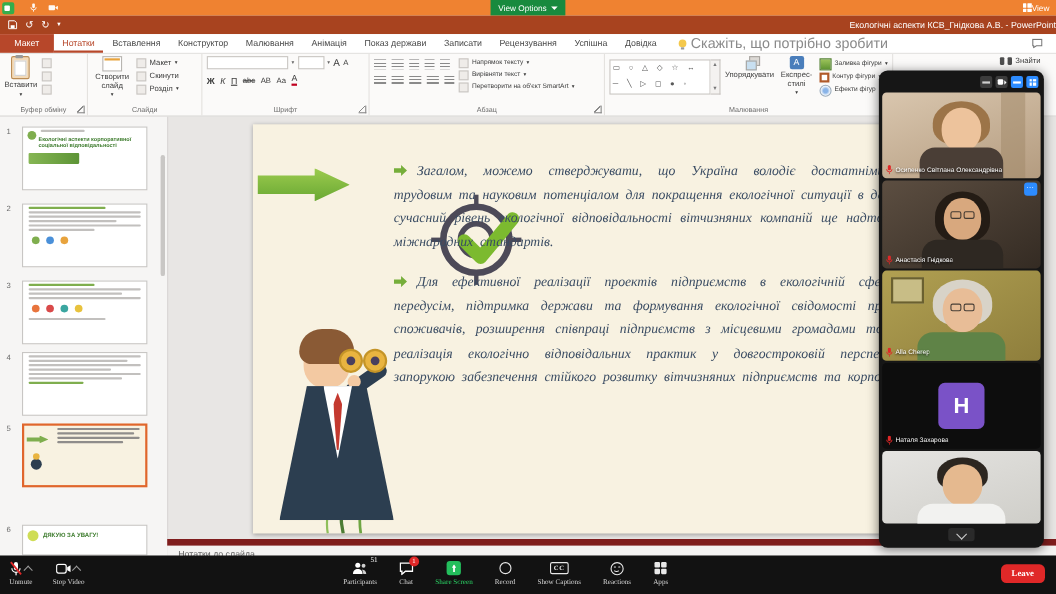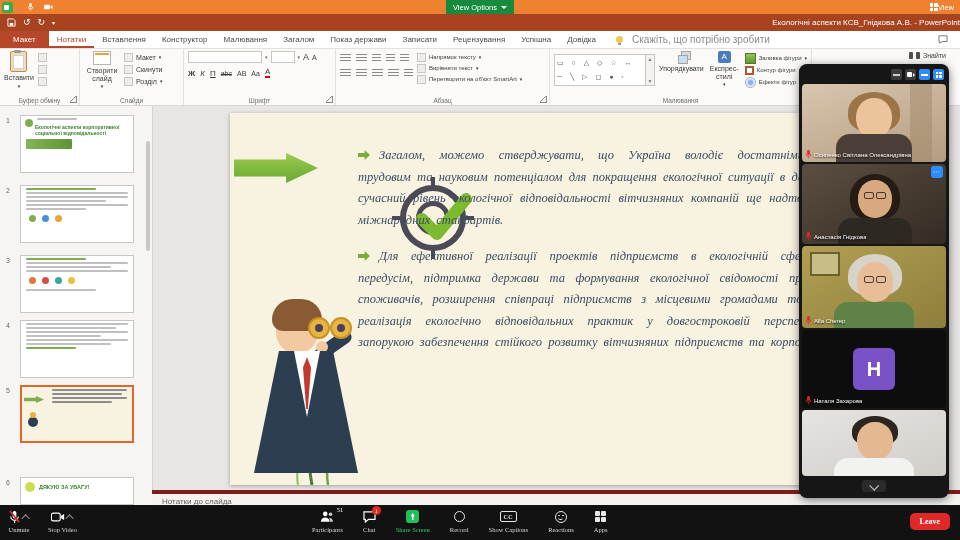--- a/index.html
+++ b/index.html
@@ -26,21 +26,21 @@
   .tb-right{position:absolute;right:4px;display:flex;align-items:center;gap:8px;}
   .avatar{width:11px;height:11px;border-radius:50%;background:#e8d8c8;position:relative;}
   .avatar::after{content:"";position:absolute;left:3px;top:2px;width:5px;height:5px;border-radius:50%;background:#8a6a4a;}
   .uname{font-size:7.5px;}
   .wbtn{font-size:8px;padding:0 5px;line-height:17px;}
   
   .tabrow{position:absolute;left:0;top:31px;width:960px;height:17px;background:#fff;border-bottom:1px solid #e3e1df;display:flex;align-items:stretch;z-index:30;}
   .ftab{background:#b7472a;color:#fff;font-size:8px;display:flex;align-items:center;padding:0 13px;}
   .tab{font-size:8px;color:#4a4a4a;display:flex;align-items:center;padding:0 8px;white-space:nowrap;}
   .tab.active{color:#b7472a;box-shadow:inset 0 -2px 0 #b7472a;}
-  .tellme{display:flex;align-items:center;gap:9px;margin-left:12px;color:#8a8a8a;font-size:10px;white-space:nowrap;}
+  .tellme{display:flex;align-items:center;gap:4px;margin-left:12px;color:#8a8a8a;font-size:13px;white-space:nowrap;}
   .bulb{width:7px;height:7px;border-radius:50%;background:#f4c84c;position:relative;}
   .bulb::after{content:"";position:absolute;left:2px;bottom:-2px;width:3px;height:2px;background:#9a9a9a;}
   .tabrow .cmt{position:absolute;right:12px;top:4px;}
   
   .ribbon{position:absolute;left:0;top:48px;width:960px;height:57px;background:#fbfaf9;border-bottom:1px solid #d8d6d4;display:flex;z-index:20;}
   .rgroup{position:relative;height:100%;border-right:1px solid #e4e2df;box-sizing:border-box;padding:3px 4px 12px 4px;display:flex;gap:4px;}
   .glabel{position:absolute;bottom:1px;left:0;right:0;text-align:center;font-size:6.5px;color:#6e6e6e;white-space:nowrap;}
   .launcher{position:absolute;right:2px;bottom:2px;width:6px;height:6px;border-right:1px solid #8a8a8a;border-bottom:1px solid #8a8a8a;background:linear-gradient(135deg,transparent 46%,#8a8a8a 46%,#8a8a8a 58%,transparent 58%);}
   .bigbtn{display:flex;flex-direction:column;align-items:center;justify-content:flex-start;gap:2px;font-size:7px;color:#3b3b3b;text-align:center;line-height:1.1;}
   .smallcol{display:flex;flex-direction:column;justify-content:flex-start;gap:3px;padding-top:2px;}
@@ -119,21 +119,21 @@
   .hand{position:absolute;left:70px;top:42px;width:12px;height:12px;background:#f3c9a2;border-radius:50%;}
   .torso{position:absolute;left:8px;top:52px;width:104px;height:122px;background:#2c3e50;clip-path:polygon(24% 0,76% 0,100% 100%,0 100%);}
   .shirt{position:absolute;left:40px;top:0;width:26px;height:66px;background:#fff;clip-path:polygon(0 0,100% 0,50% 100%);}
   .tie{position:absolute;left:49px;top:6px;width:8px;height:52px;background:#c4392f;clip-path:polygon(50% 0,100% 20%,60% 100%,40% 100%,0 20%);}
   .slidetext{position:absolute;left:128px;top:32px;width:518px;color:#3a4c63;
      font-family:"Liberation Serif","DejaVu Serif",serif;font-style:italic;font-size:12.5px;line-height:1.72;
      text-align:justify;word-spacing:3px;}
   .para{margin:0 0 15px 0;}
   .bullet{display:inline-block;width:12px;height:10px;background:#76ae3a;margin-right:9px;
      clip-path:polygon(0 30%,55% 30%,55% 0,100% 50%,55% 100%,55% 70%,0 70%);transform:translateY(1px);}
-  .notesbar{position:absolute;left:152px;right:0;bottom:0;height:15px;background:#f4f3f2;border-top:4px solid #7f1d1d;
+  .notesbar{position:absolute;left:152px;right:0;bottom:0;height:15px;background:#f4f3f2;border-top:6px solid #7f1d1d;
      font-size:8px;color:#5f5f5f;line-height:15px;padding-left:10px;box-sizing:border-box;}
   
   .zpanel{position:absolute;left:799px;top:64px;width:150px;height:434px;background:#161616;border-radius:8px;z-index:50;
      box-shadow:0 2px 10px rgba(0,0,0,.5);overflow:hidden;display:flex;flex-direction:column;padding:3px;box-sizing:border-box;}
   .zp-controls{height:15px;display:flex;justify-content:flex-end;align-items:center;gap:3px;padding-right:2px;}
   .zp-btn{width:11px;height:11px;border-radius:2px;background:#3c3c3c;position:relative;}
   .zp-btn.blue{background:#2d8cff;}
   .zp-btn .g4{position:absolute;left:2.5px;top:2.5px;width:6px;height:6px;display:grid;grid-template-columns:1fr 1fr;gap:1px;}
   .zp-btn .g4 i{background:#fff;}
   .zp-btn .dash{position:absolute;left:2px;top:5px;width:7px;height:1.5px;background:#cfcfcf;}
@@ -222,21 +222,21 @@
     </div>
     <div class="ttl">Екологічні аспекти КСВ_Гнідкова А.В.  -  PowerPoint</div>
   </div>
 
   <div class="tabrow">
     <div class="ftab">Макет</div>
     <div class="tab active">Нотатки</div>
     <div class="tab">Вставлення</div>
     <div class="tab">Конструктор</div>
     <div class="tab">Малювання</div>
-    <div class="tab">Загалом</div>
+    <div class="tab">Анімація</div>
     <div class="tab">Показ держави</div>
     <div class="tab">Записати</div>
     <div class="tab">Рецензування</div>
     <div class="tab">Успішна</div>
     <div class="tab">Довідка</div>
     <div class="tellme">
       <span class="bulb"></span>
       <span>Скажіть, що потрібно зробити</span>
     </div>
     <svg class="cmt" width="10" height="9" viewBox="0 0 12 11">

